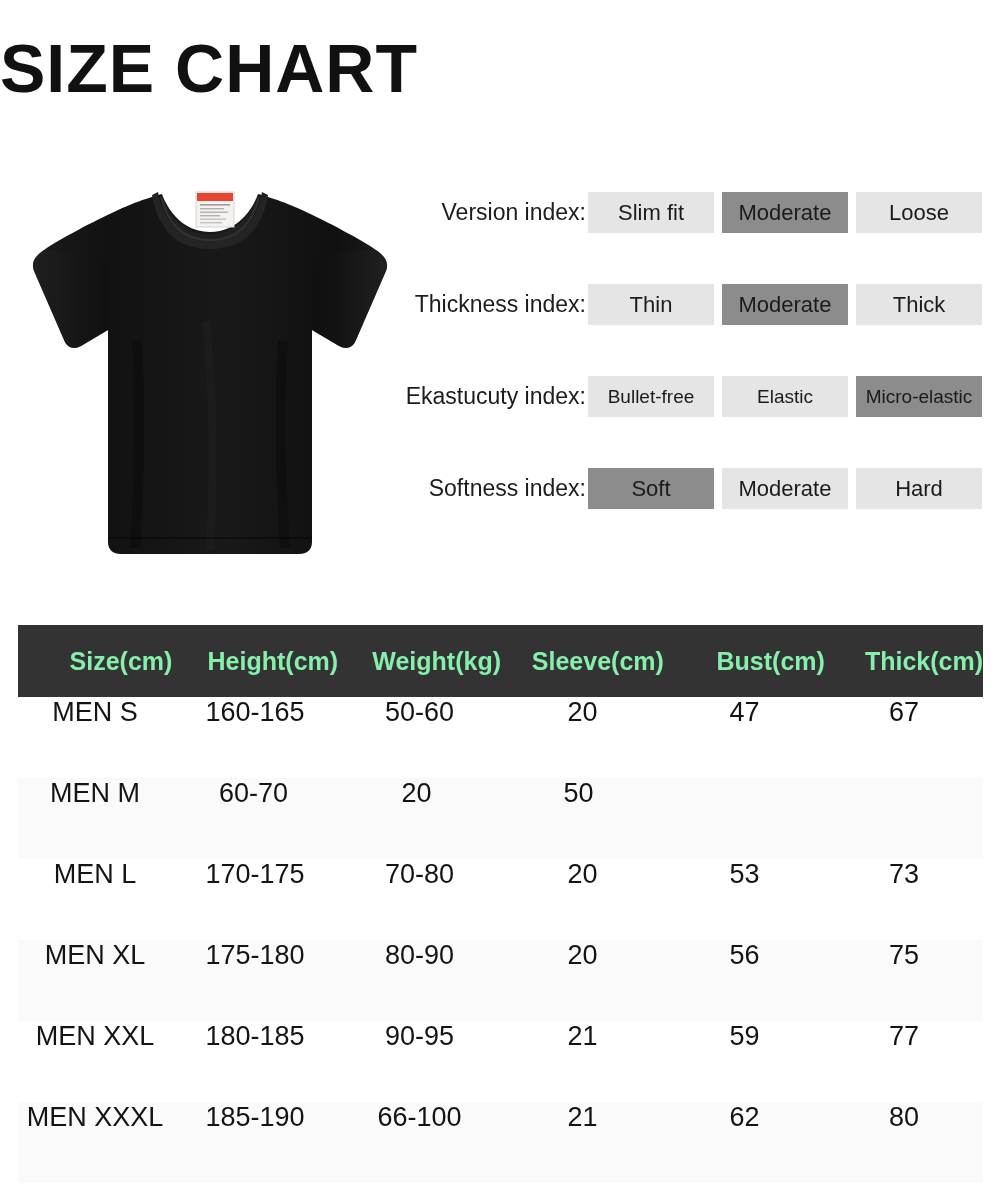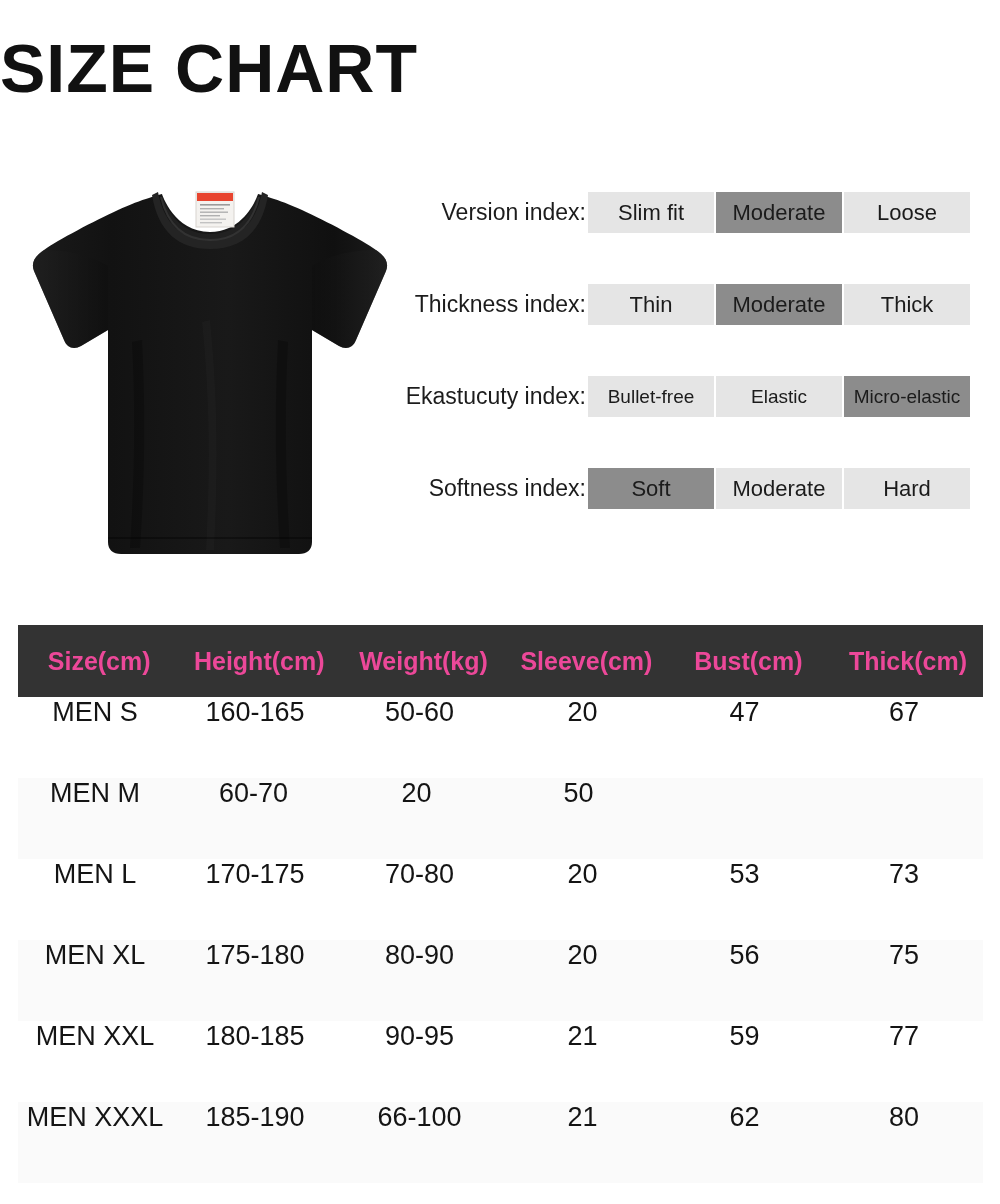--- a/index.html
+++ b/index.html
@@ -72,21 +72,21 @@
     font-size: 23px;
     color: #1c1c1c;
     white-space: nowrap;
     line-height: 26px;
   }
   .chips {
     position: absolute;
     left: 178px;
     top: 0;
     display: flex;
-    gap: 2px;
+    gap: 8px;
   }
   .chip {
     width: 126px;
     height: 41px;
     line-height: 41px;
     text-align: center;
     font-size: 22px;
     color: #1b1b1b;
     background: #e5e5e5;
     white-space: nowrap;
@@ -107,24 +107,24 @@
     top: 625px;
     width: 965px;
   }
   .thead {
     display: flex;
     background: #333333;
     height: 72px;
     align-items: center;
   }
   .thead .cell {
-    color: #ec4899;
+    color: #86efac;
     font-size: 25px;
     font-weight: bold;
-    text-align: center;
+    text-align: right;
     white-space: nowrap;
     padding-left: 8px;
   }
   .trow {
     display: flex;
     height: 81px;
     align-items: flex-start;
     background: #ffffff;
   }
   .trow.alt {

